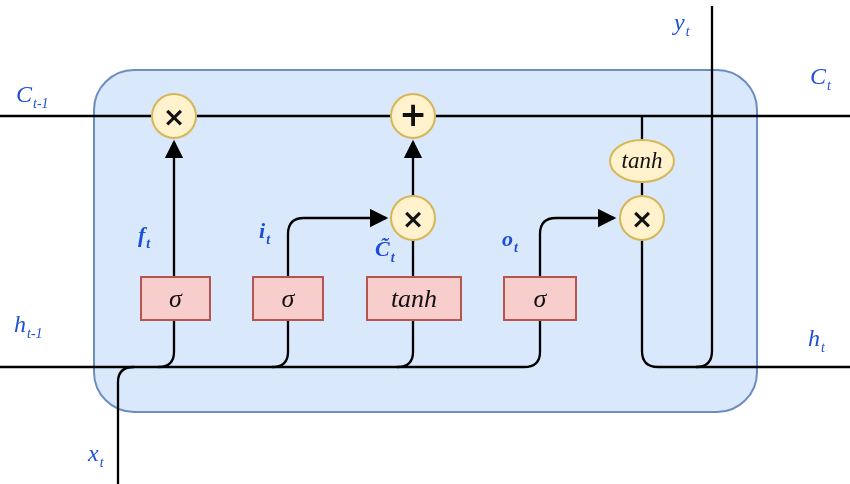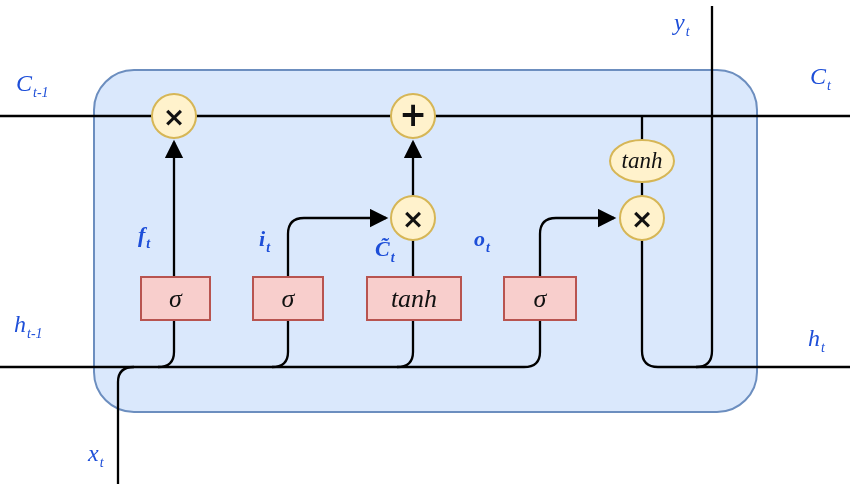--- a/index.html
+++ b/index.html
@@ -108,31 +108,31 @@
     </g>
 
     <g fill="#f8cecc" stroke="#b85450" stroke-width="2">
       <rect x="141" y="277" width="69" height="43"></rect>
       <rect x="253" y="277" width="70" height="43"></rect>
       <rect x="367" y="277" width="94" height="43"></rect>
       <rect x="504" y="277" width="72" height="43"></rect>
     </g>
   </svg>
 
-  <div class="lbl" style="left:16px;top:71px"><span>C</span><sub>t-1</sub></div>
+  <div class="lbl" style="left:16px;top:82px"><span>C</span><sub>t-1</sub></div>
   <div class="lbl" style="left:810px;top:64px"><span>C</span><sub>t</sub></div>
   <div class="lbl" style="left:674px;top:10px"><span>y</span><sub>t</sub></div>
   <div class="lbl" style="left:14px;top:312px"><span>h</span><sub>t-1</sub></div>
   <div class="lbl" style="left:808px;top:326px"><span>h</span><sub>t</sub></div>
   <div class="lbl" style="left:88px;top:441px"><span>x</span><sub>t</sub></div>
 
   <div class="lbl gate-signal" style="left:138px;top:224px"><span>f</span><sub>t</sub></div>
-  <div class="lbl gate-signal" style="left:259px;top:228px"><span>i</span><sub>t</sub></div>
+  <div class="lbl gate-signal" style="left:259px;top:220px"><span>i</span><sub>t</sub></div>
   <div class="lbl gate-signal" style="left:375px;top:238px"><span>C̃</span><sub>t</sub></div>
-  <div class="lbl gate-signal" style="left:474px;top:228px"><span>o</span><sub>t</sub></div>
+  <div class="lbl gate-signal" style="left:502px;top:228px"><span>o</span><sub>t</sub></div>
 
   <div class="op mul" style="left:152px;top:94px">
       <span>×</span>
     </div>
   <div class="op add" style="left:391px;top:92px">
       <span>+</span>
     </div>
   <div class="op mul" style="left:391px;top:196px">
       <span>×</span>
     </div>

